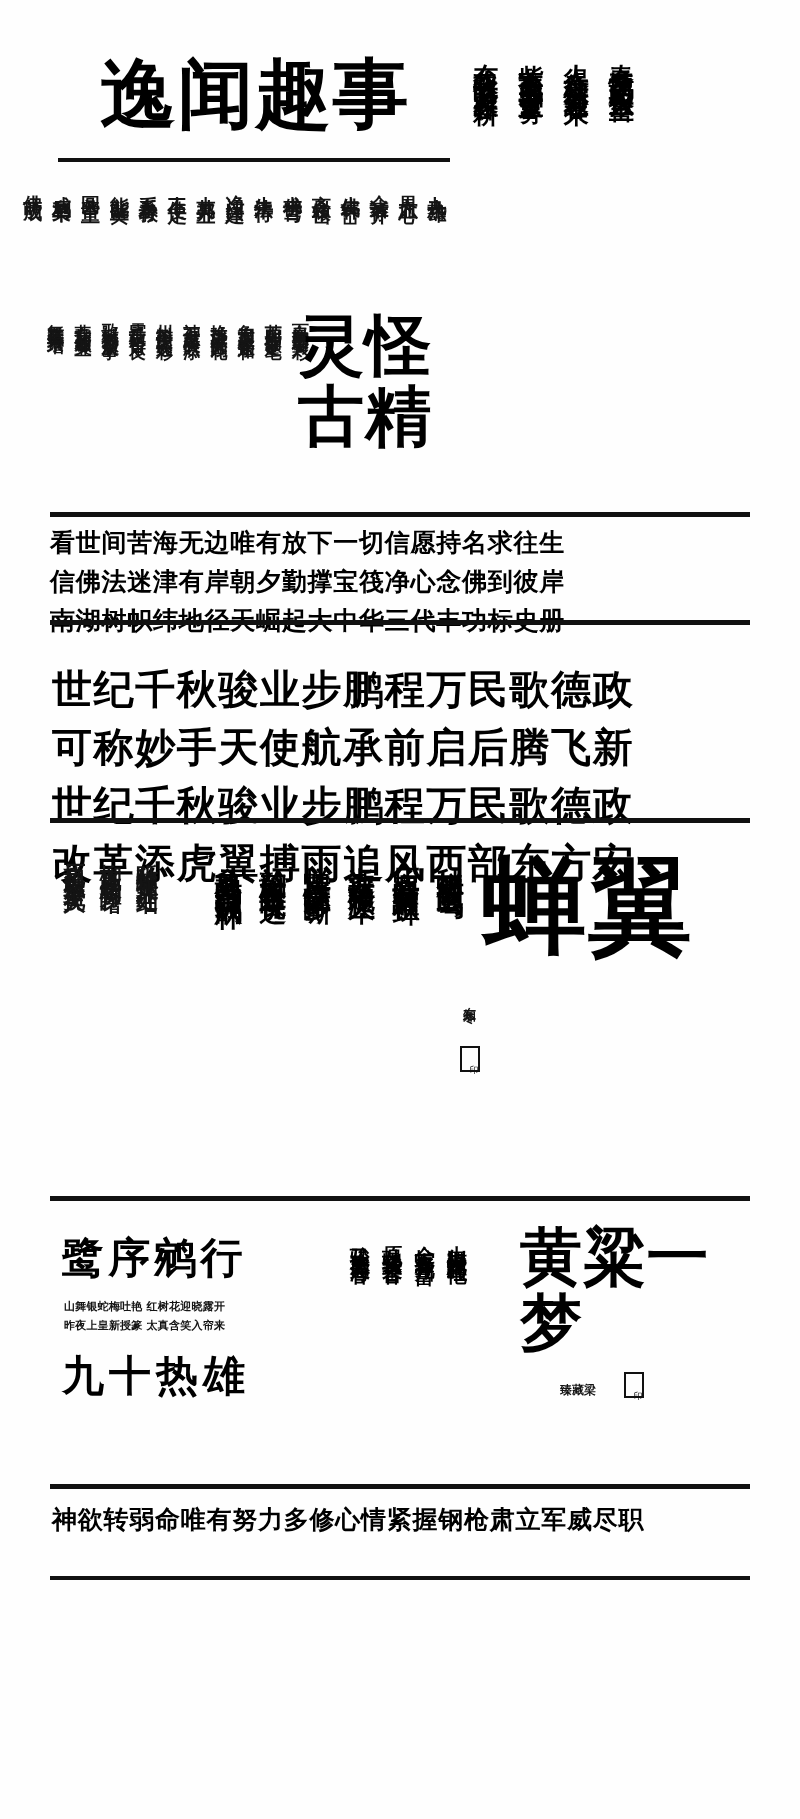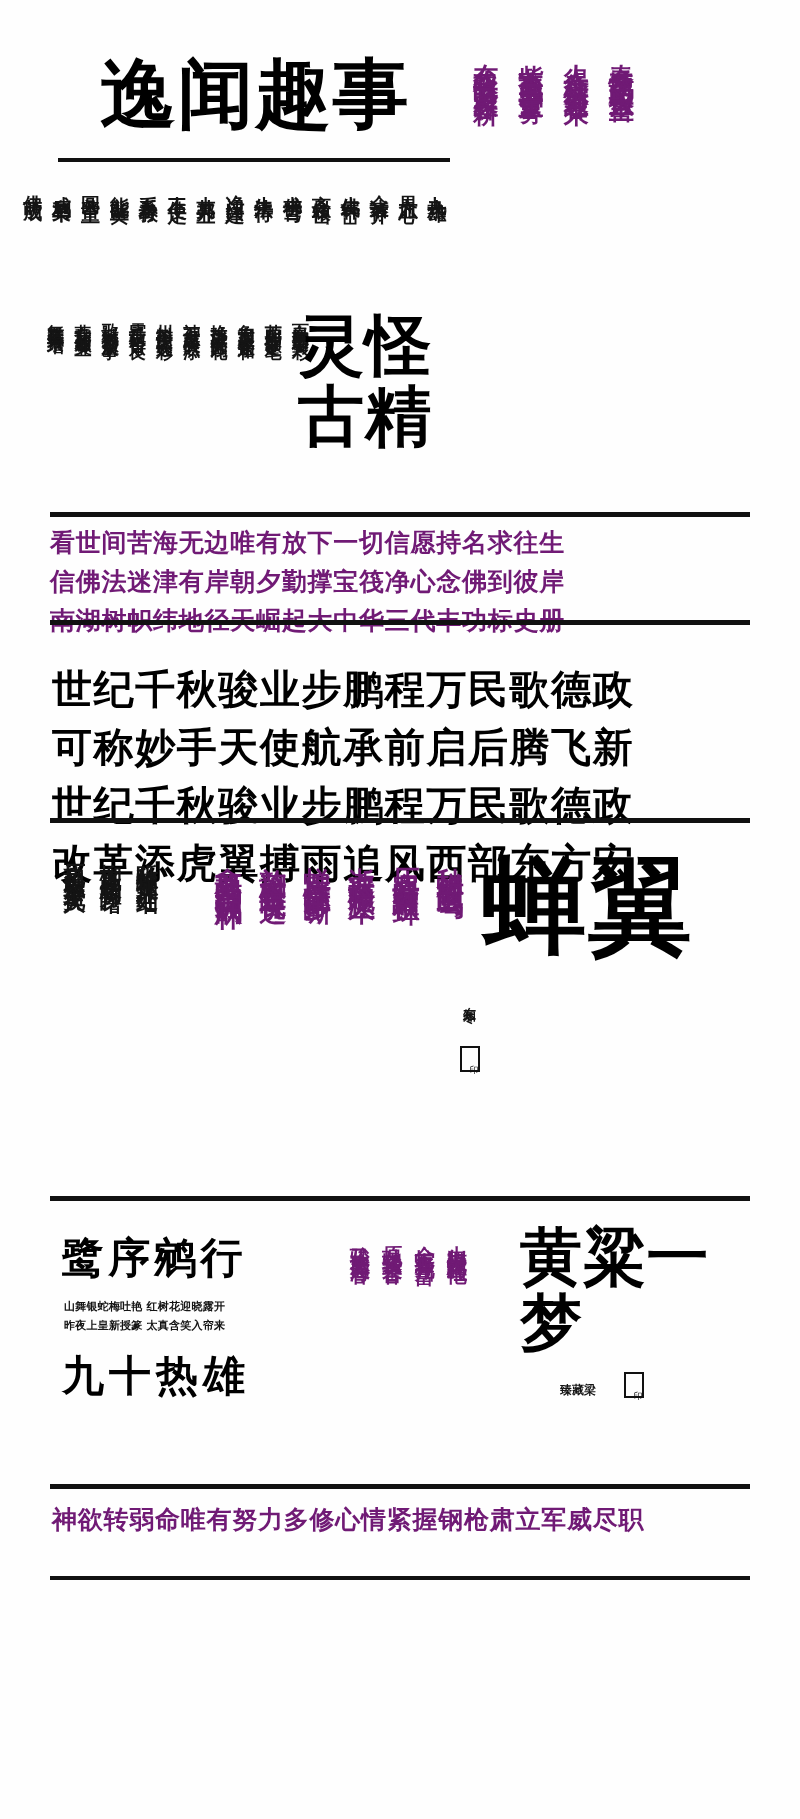--- a/index.html
+++ b/index.html
@@ -32,21 +32,21 @@
 
   
   .sm {
     font-family: "DejaVu Serif", "Liberation Serif", serif;
     font-weight: 600;
     color: #141414;
   }
   .md {
     font-family: "DejaVu Serif", "Liberation Serif", serif;
     font-weight: 700;
-    color: #701a75;
+    color: #000000;
   }
   
   .display {
     font-family: "DejaVu Sans", "Liberation Sans", sans-serif;
     font-weight: 700;
     color: #000;
     letter-spacing: 0.02em;
   }
 
   

